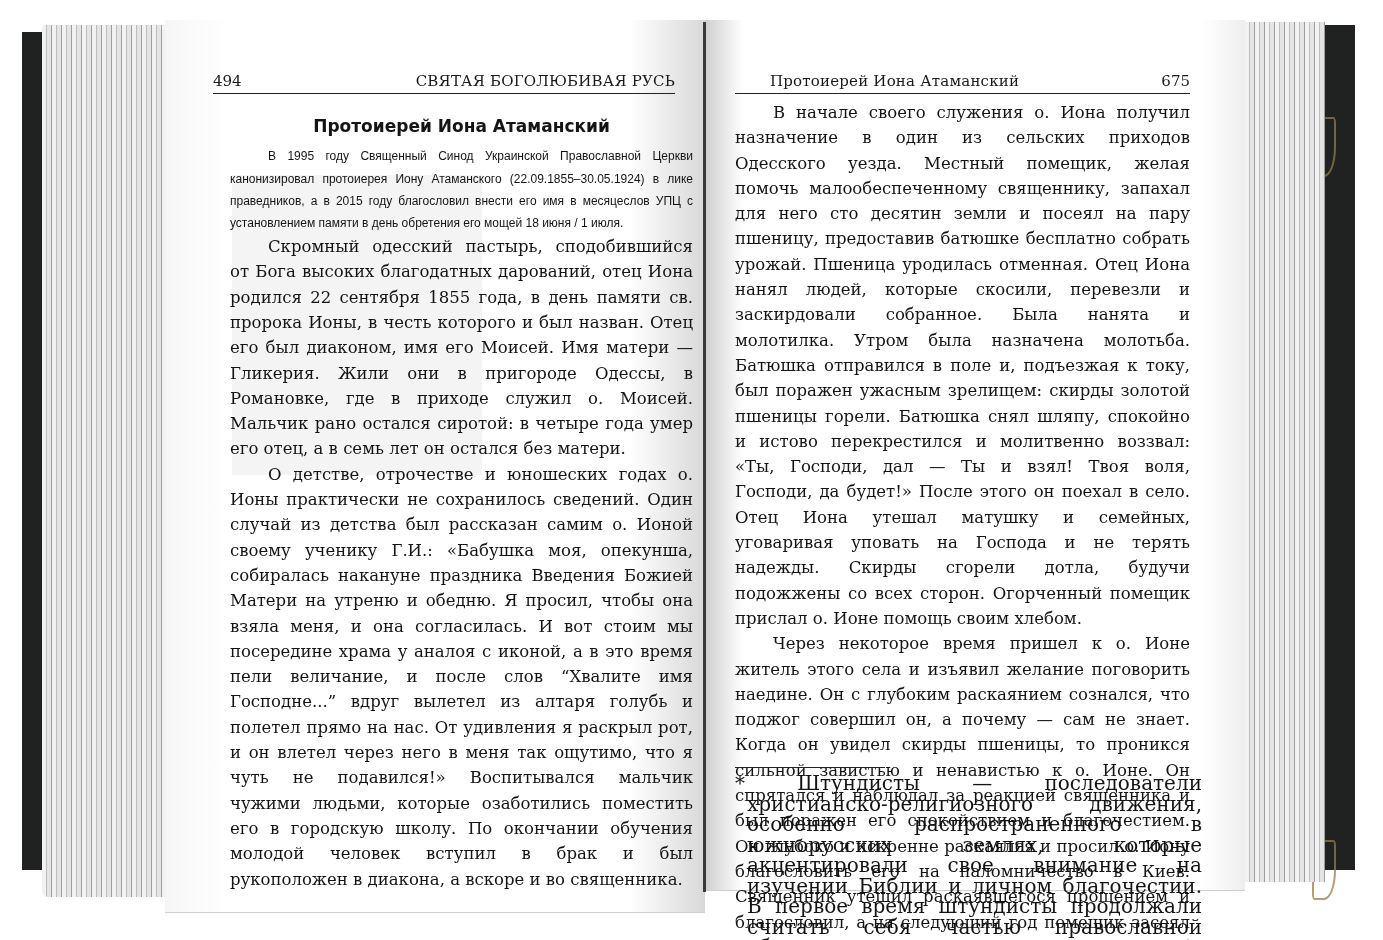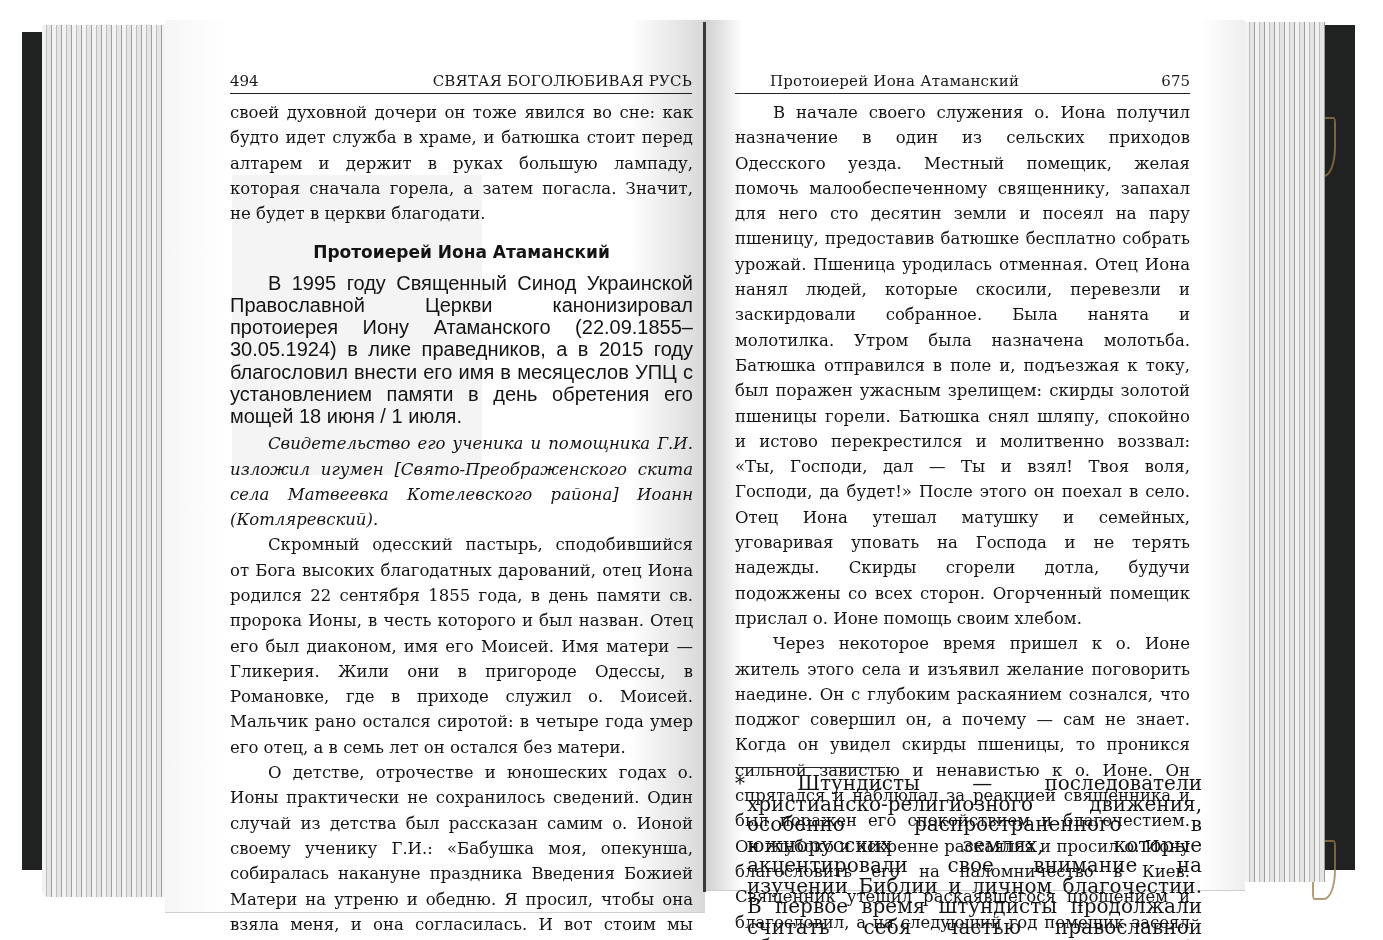--- a/index.html
+++ b/index.html
@@ -10,30 +10,30 @@
   .ornament { position:absolute; width:20px; height:56px; border:2px solid #9a7a4a; border-radius:50% 10% 50% 10%; opacity:.75; }
   .stack { position:absolute; background:repeating-linear-gradient(90deg,#f2f2f2 0 4px,#bdbdbd 4px 5px,#e4e4e4 5px 9px,#9e9e9e 9px 10px); }
   .stack-left { left:42px; top:25px; width:130px; height:872px; border-radius:2px 0 0 6px; }
   .stack-right { left:1245px; top:22px; width:80px; height:860px; }
   .page { position:absolute; background:#fff; }
   .page-left { left:165px; top:20px; width:540px; height:892px; background:linear-gradient(90deg,#f6f6f6 0%,#fff 12%,#fff 86%,#d8d8d8 100%); border-bottom:1px solid #cfcfcf; }
   .page-right { left:705px; top:20px; width:540px; height:870px; background:linear-gradient(90deg,#cfcfcf 0%,#fff 7%,#fff 92%,#eeeeee 100%); border-bottom:1px solid #cfcfcf; }
   .gutter { position:absolute; left:703px; top:22px; width:3px; height:870px; background:#3a3a3a; }
   .shade { position:absolute; left:232px; top:175px; width:250px; height:300px; background:rgba(0,0,0,0.045); }
   .header { position:absolute; top:68px; height:22px; border-bottom:1.5px solid #222; font-size:15px; color:#1a1a1a; display:flex; justify-content:space-between; align-items:flex-end; padding-bottom:3px; }
-  .header-left { left:230px; width:462px;gap:39px; }
+  .header-left { left:213px; width:462px;gap:39px; }
   .header-right { left:735px; width:455px; }
   .hdr-title { letter-spacing:.2px;margin-left:35px; }
   .body-text { position:absolute; font-size:16.5px; line-height:25.3px; color:#141414; text-align:justify; }
   .body-left { left:230px; top:100px; width:463px; }
   .body-right { left:735px; top:100px; width:455px; }
   .body-text p { margin:0; text-indent:38px; }
   .body-text p.noindent { text-indent:0; }
   .chapter-title { font-family:"DejaVu Sans", sans-serif; font-weight:bold; font-size:17px; text-align:center; margin:14px 0 6px 0 !important; text-indent:0 !important; }
-  .intro { font-family:"Liberation Sans", sans-serif; font-size:20px; line-height:22.2px; }
+  .intro { font-family:"Liberation Sans", sans-serif; font-size:12px; line-height:22.2px; }
   .italic { font-style:italic; }
   .footnote-rule { position:absolute; left:735px; top:767px; width:150px; border-top:1.2px solid #222; }
   .footnote { position:absolute; left:735px; top:773px; width:455px; font-size:20px; line-height:20.5px; color:#141414; text-align:justify; padding-left:12px; text-indent:-12px; }
 </style>
 </head>
 <body>
 
 <div class="cover cover-left">
   <div class="ornament" style="left:28px;top:100px;"></div>
   <div class="ornament" style="left:28px;top:790px;"></div>
@@ -53,24 +53,22 @@
 <div class="header header-left">
   <span>494</span>
   <span class="hdr-title">СВЯТАЯ БОГОЛЮБИВАЯ РУСЬ</span>
 </div>
 <div class="header header-right">
   <span class="hdr-title">Протоиерей Иона Атаманский</span>
   <span>675</span>
 </div>
 
 <div class="body-text body-left">
-  <p class="noindent">своей духовной дочери он тоже явился во сне: как будто идет служба в храме, и батюшка стоит перед алтарем и держит в руках большую лампаду, которая сначала горела, а затем погасла. Значит, не будет в церкви благодати.</p>
   <p class="chapter-title">Протоиерей Иона Атаманский</p>
   <p class="intro">В 1995 году Священный Синод Украинской Православной Церкви канонизировал протоиерея Иону Атаманского (22.09.1855–30.05.1924) в лике праведников, а в 2015 году благословил внести его имя в месяцеслов УПЦ с установлением памяти в день обретения его мощей 18 июня / 1 июля.</p>
-  <p class="italic" style="margin-top:4px;">Свидетельство его ученика и помощника Г.И. изложил игумен [Свято-Преображенского скита села Матвеевка Котелевского района] Иоанн (Котляревский).</p>
   <p>Скромный одесский пастырь, сподобившийся от Бога высоких благодатных дарований, отец Иона родился 22 сентября 1855 года, в день памяти св. пророка Ионы, в честь которого и был назван. Отец его был диаконом, имя его Моисей. Имя матери — Гликерия. Жили они в пригороде Одессы, в Романовке, где в приходе служил о. Моисей. Мальчик рано остался сиротой: в четыре года умер его отец, а в семь лет он остался без матери.</p>
   <p>О детстве, отрочестве и юношеских годах о. Ионы практически не сохранилось сведений. Один случай из детства был рассказан самим о. Ионой своему ученику Г.И.: «Бабушка моя, опекунша, собиралась накануне праздника Введения Божией Матери на утреню и обедню. Я просил, чтобы она взяла меня, и она согласилась. И вот стоим мы посередине храма у аналоя с иконой, а в это время пели величание, и после слов “Хвалите имя Господне...” вдруг вылетел из алтаря голубь и полетел прямо на нас. От удивления я раскрыл рот, и он влетел через него в меня так ощутимо, что я чуть не подавился!» Воспитывался мальчик чужими людьми, которые озаботились поместить его в городскую школу. По окончании обучения молодой человек вступил в брак и был рукоположен в диакона, а вскоре и во священника.</p>
 </div>
 
 <div class="body-text body-right">
   <p>В начале своего служения о. Иона получил назначение в один из сельских приходов Одесского уезда. Местный помещик, желая помочь малообеспеченному священнику, запахал для него сто десятин земли и посеял на пару пшеницу, предоставив батюшке бесплатно собрать урожай. Пшеница уродилась отменная. Отец Иона нанял людей, которые скосили, перевезли и заскирдовали собранное. Была нанята и молотилка. Утром была назначена молотьба. Батюшка отправился в поле и, подъезжая к току, был поражен ужасным зрелищем: скирды золотой пшеницы горели. Батюшка снял шляпу, спокойно и истово перекрестился и молитвенно воззвал: «Ты, Господи, дал — Ты и взял! Твоя воля, Господи, да будет!» После этого он поехал в село. Отец Иона утешал матушку и семейных, уговаривая уповать на Господа и не терять надежды. Скирды сгорели дотла, будучи подожжены со всех сторон. Огорченный помещик прислал о. Ионе помощь своим хлебом.</p>
   <p>Через некоторое время пришел к о. Ионе житель этого села и изъявил желание поговорить наедине. Он с глубоким раскаянием сознался, что поджог совершил он, а почему — сам не знает. Когда он увидел скирды пшеницы, то проникся сильной завистью и ненавистью к о. Ионе. Он спрятался и наблюдал за реакцией священника и был поражен его спокойствием и благочестием. Он глубоко и искренне раскаялся и просил о. Иону благословить его на паломничество в Киев. Священник утешил раскаявшегося прощением и благословил, а на следующий год помещик засеял пшеницей для о. Ионы 150 десятин земли, и ущерб был возмещен.</p>
 
 </div>
 

